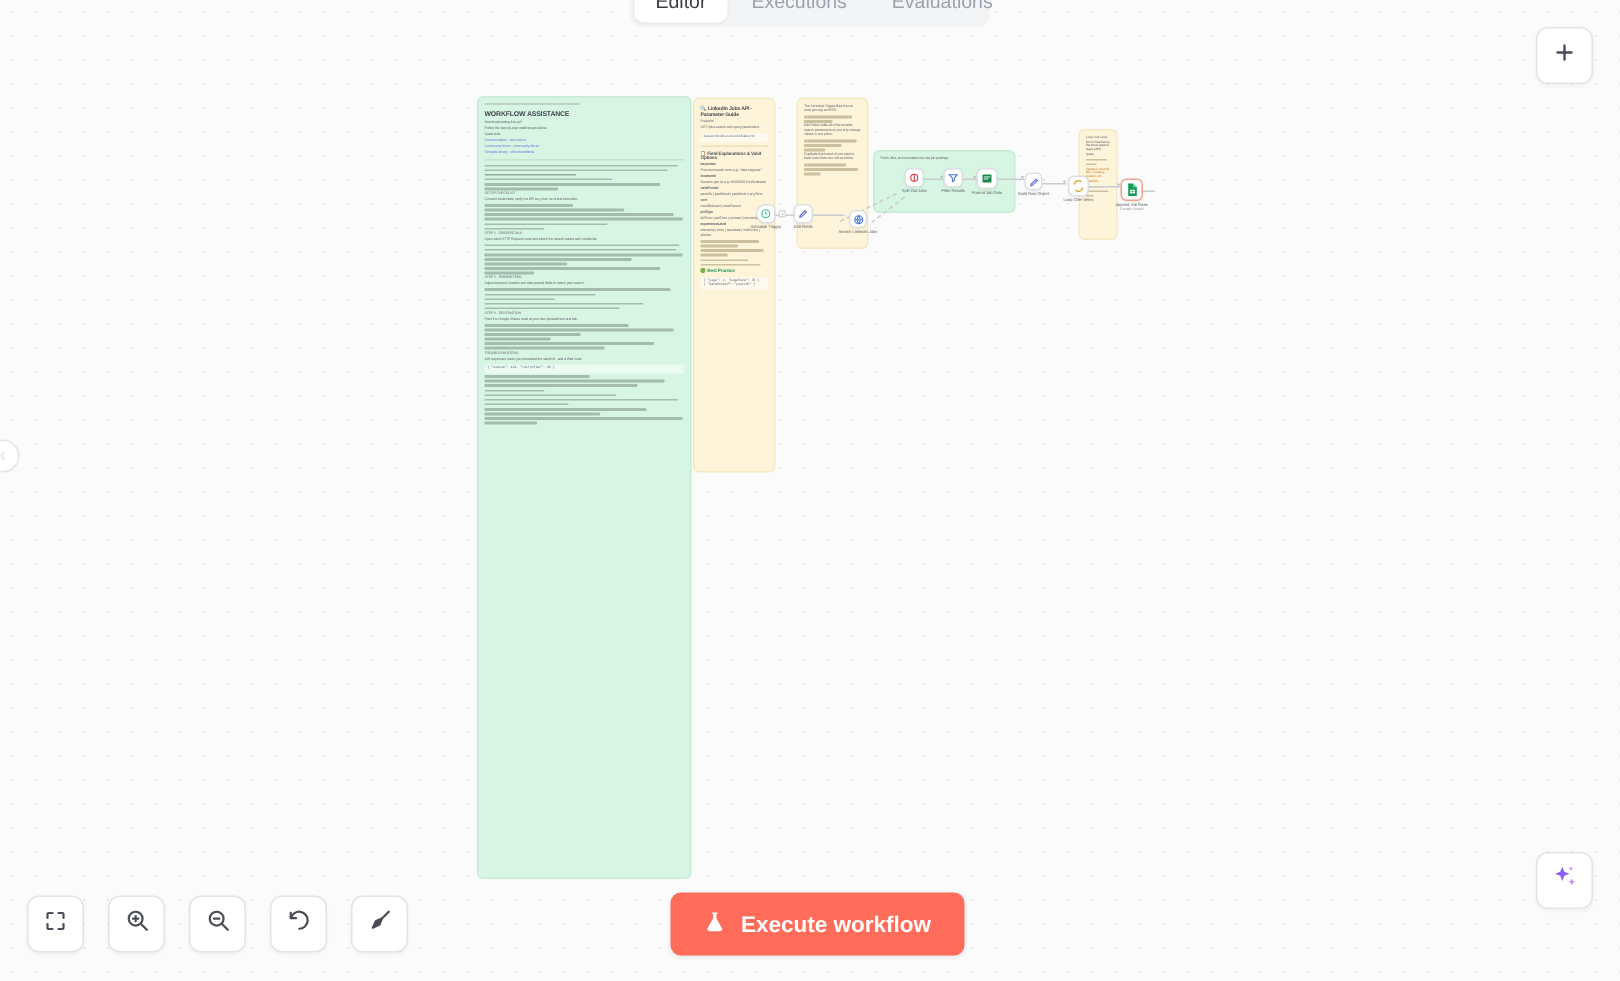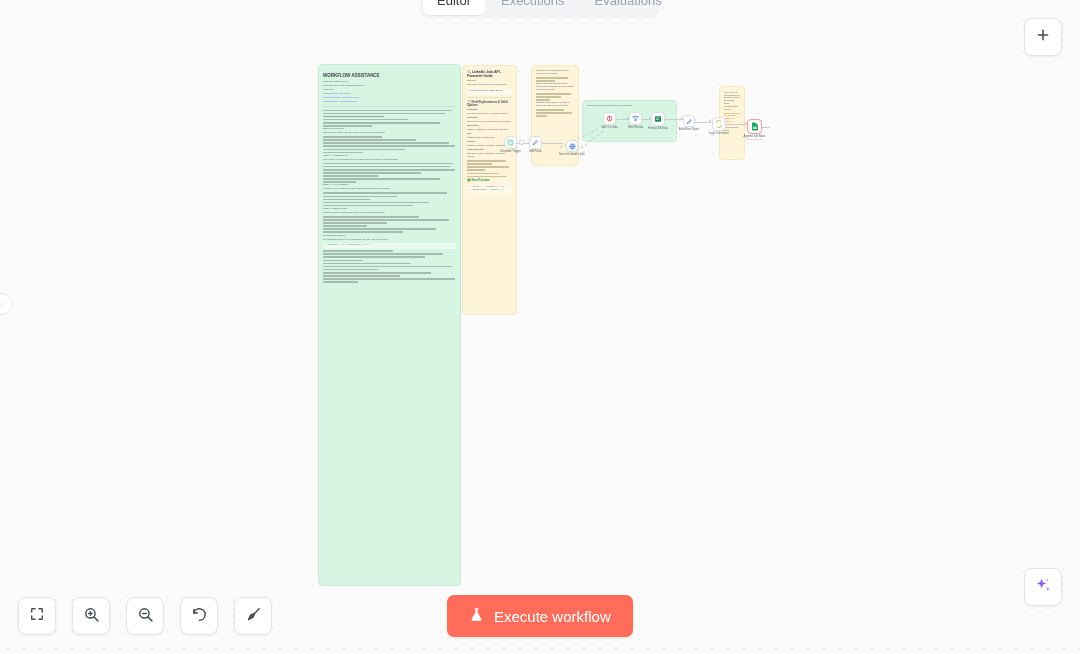--- a/index.html
+++ b/index.html
@@ -141,21 +141,21 @@
   #execute-workflow {
     position:absolute; left:447px; bottom:17px;
     height:42px; padding:0 22px;
     background:#ff6d5a; color:#fff;
     border:none; border-radius:7px;
     display:flex;align-items:center;gap:10px;
     font-size:15px; font-family:"Liberation Sans", sans-serif;
     cursor:pointer; z-index:35;
     box-shadow:0 1px 3px rgba(0,0,0,.10);
   }
-  #execute-workflow .lbl { font-weight:400;text-align:right; }
+  #execute-workflow .lbl { font-weight:700;text-align:right; }
 </style>
 </head>
 <body>
 
 <div id="app">
 
   <div id="canvas"></div>
 
   <div id="tabbar">
     <div class="tab active">Editor</div>

